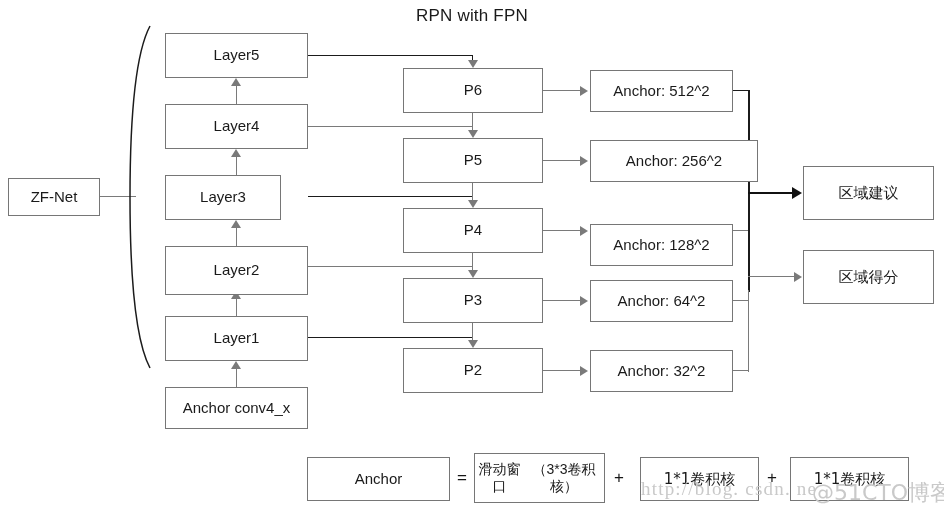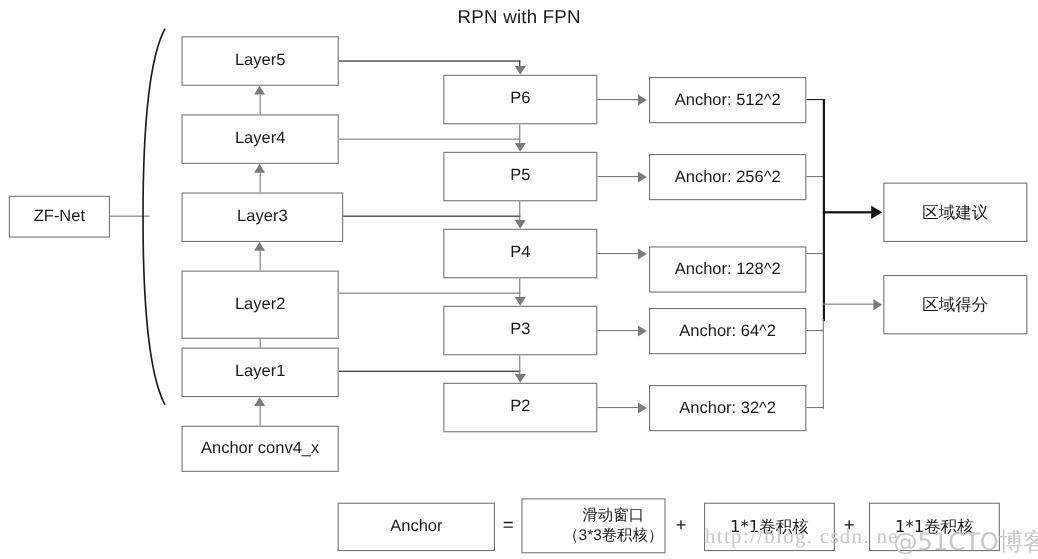--- a/index.html
+++ b/index.html
@@ -39,23 +39,22 @@
     color: #1a1a1a;
     text-align: center;
     line-height: 1.25;
     z-index: 5;
   }
   .box.cn {
     font-family: "DejaVu Sans", "Liberation Sans", sans-serif;
     font-size: 15px;
   }
   .box.two-line {
-    flex-direction: column;
+    flex-direction: row;
     font-size: 14px;
-    padding-left: 36px;
   }
   
   .ln {
     position: absolute;
     background: #7a7a7a;
     z-index: 2;
   }
   .ln.dark {
     background: #1b1b1b;
   }
@@ -126,22 +125,22 @@
   <div class="box" style="left:8px; top:178px; width:92px; height:38px;text-align:center;">ZF-Net</div>
 
   <div class="ln h" style="left:100px; top:196px; width:36px;"></div>
 
   <svg class="brace" width="40" height="350" style="left:118px; top:22px;" viewBox="0 0 40 350">
     <path d="M 32 4 C 16 34, 12 110, 12 175 C 12 240, 16 316, 32 346" fill="none" stroke="#1b1b1b" stroke-width="1.5"></path>
   </svg>
 
   <div class="box" style="left:165px; top:33px; width:143px; height:45px;">Layer5</div>
   <div class="box" style="left:165px; top:104px; width:143px; height:45px;">Layer4</div>
-  <div class="box" style="left:165px; top:175px; width:147px; height:45px;">Layer3</div>
-  <div class="box" style="left:165px; top:246px; width:143px; height:62px;">Layer2</div>
+  <div class="box" style="left:165px; top:175px; width:116px; height:45px;">Layer3</div>
+  <div class="box" style="left:165px; top:246px; width:143px; height:49px;">Layer2</div>
   <div class="box" style="left:165px; top:316px; width:143px; height:45px;">Layer1</div>
   <div class="box" style="left:165px; top:387px; width:143px; height:42px;">Anchor conv4_x</div>
 
   <div class="ln v" style="left:235.5px; top:369px; height:18px;"></div>
   <div class="arrow up" style="left:231px; top:361px;"></div>
 
   <div class="ln v" style="left:235.5px; top:299px; height:17px;"></div>
   <div class="arrow up" style="left:231px; top:291px;"></div>
 
   <div class="ln v" style="left:235.5px; top:228px; height:18px;"></div>
@@ -177,21 +176,21 @@
   <div class="ln v" style="left:472px; top:183px; height:17px;"></div>
   <div class="arrow down" style="left:468px; top:200px;"></div>
 
   <div class="ln v" style="left:472px; top:253px; height:17px;"></div>
   <div class="arrow down" style="left:468px; top:270px;"></div>
 
   <div class="ln v" style="left:472px; top:323px; height:17px;"></div>
   <div class="arrow down" style="left:468px; top:340px;"></div>
 
   <div class="box" style="left:590px; top:70px; width:143px; height:42px;">Anchor: 512^2</div>
-  <div class="box" style="left:590px; top:140px; width:143px; height:42px;">Anchor: 256^2</div>
+  <div class="box" style="left:590px; top:140px; width:168px; height:42px;">Anchor: 256^2</div>
   <div class="box" style="left:590px; top:224px; width:143px; height:42px;">Anchor: 128^2</div>
   <div class="box" style="left:590px; top:280px; width:143px; height:42px;">Anchor: 64^2</div>
   <div class="box" style="left:590px; top:350px; width:143px; height:42px;">Anchor: 32^2</div>
 
   <div class="ln h" style="left:543px; top:90px; width:38px;"></div>
   <div class="arrow right" style="left:580px; top:86px;"></div>
 
   <div class="ln h" style="left:543px; top:160px; width:38px;"></div>
   <div class="arrow right" style="left:580px; top:156px;"></div>
 

